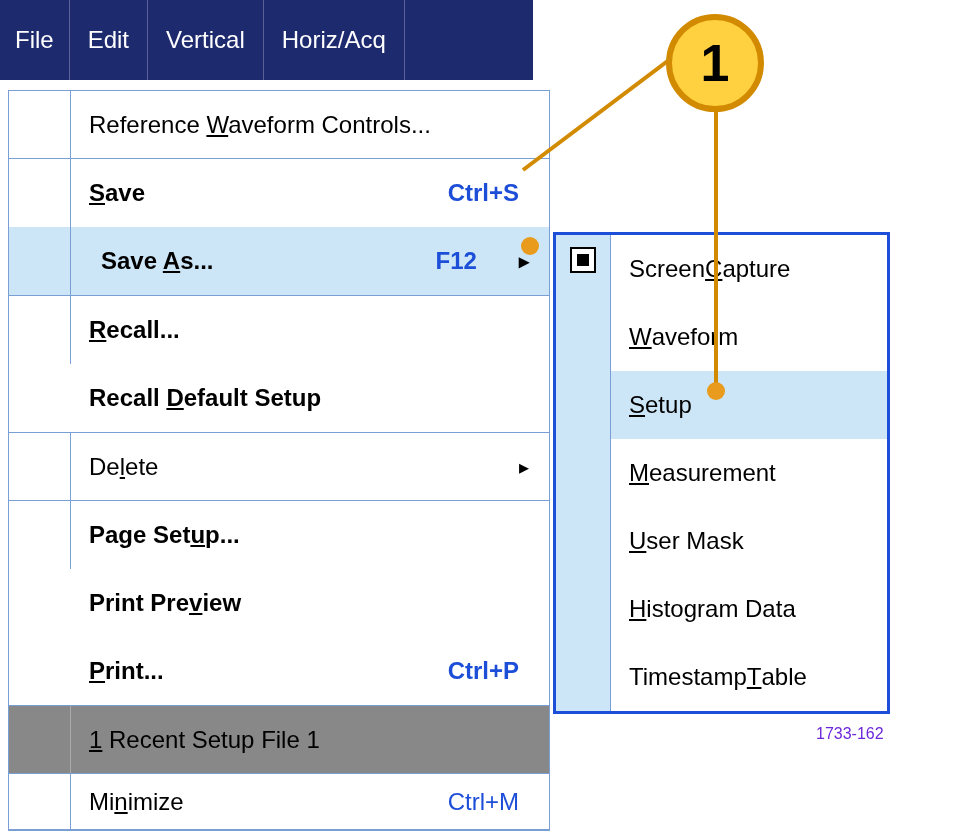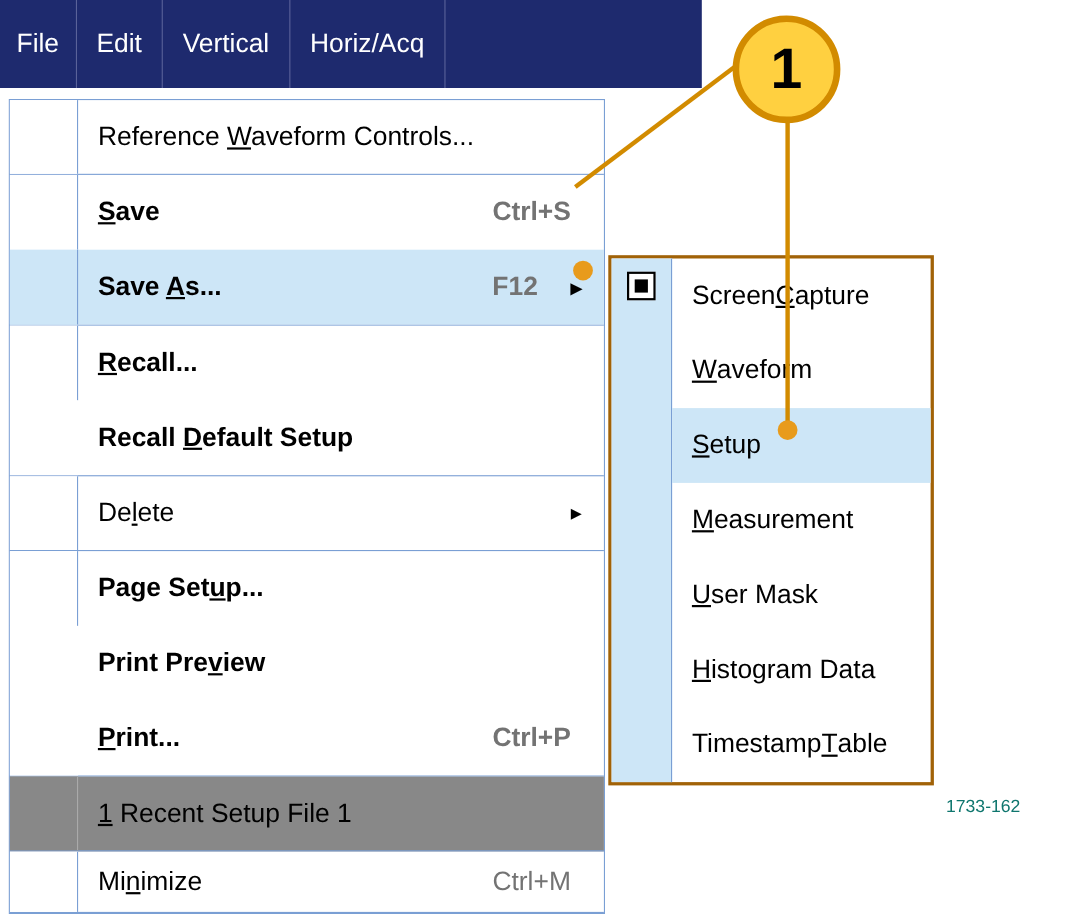--- a/index.html
+++ b/index.html
@@ -12,21 +12,21 @@
       background: #fff;
       width: 972px;
       height: 831px;
       position: relative;
       overflow: hidden;
     }
     .menubar {
       background: #1e2a6e;
       display: flex;
       height: 80px;
-      width: 638px;
+      width: 533px;
     }
     .menubar-item {
       color: #fff;
       font-size: 24px;
       display: flex;
       align-items: center;
       justify-content: center;
       padding: 16px 18px;
       border-right: 1px solid #5a6299;
       cursor: pointer;
@@ -55,46 +55,47 @@
       height: 100%;
       border-right: 1px solid #7a9fd4;
       background: #fff;
     }
     .dropdown-label {
       flex: 1;
       padding-left: 18px;
     }
     .dropdown-shortcut {
       padding-right: 30px;
-      color: #737373;
+      color: #1d4ed8;
     }
     .dropdown-arrow {
       padding-right: 20px;
       font-size: 20px;
     }
     .dropdown-item.highlight {
       background: #cde6f7;
+      gap: 12px;
     }
     .dropdown-item.disabled {
       background: #888;
       color: #000000;
     }
     .dropdown-item.partial {
       height: 56px;
       overflow: hidden;
     }
     .underline-char {
       text-decoration: underline;
     }
     .submenu {
       position: absolute;
       top: 232px;
       left: 553px;
-      width: 296px;
-      border: 3px solid #a16207;
+      width: 337px;
+      border: 3px solid #1d4ed8;
       background: #fff;
     }
     .submenu-row {
       display: flex;
     }
     .submenu-icon-col {
       width: 55px;
       background: #cde6f7;
       border-right: 1px solid #7a9fd4;
       display: flex;
@@ -182,23 +183,23 @@
       left: 707px;
       width: 18px;
       height: 18px;
       background: #e89b1c;
       border-radius: 50%;
       z-index: 6;
     }
     .footer-id {
       position: absolute;
       top: 725px;
-      left: 860px;
+      left: 816px;
       font-size: 16px;
-      color: #0f766e;
+      color: #6d28d9;
     }
     .group {
       border-bottom: 1px solid #7a9fd4;
     }
     .group .dropdown-item {
       border-bottom: none;
       font-weight: bold;
     }
   </style>
 </head>

